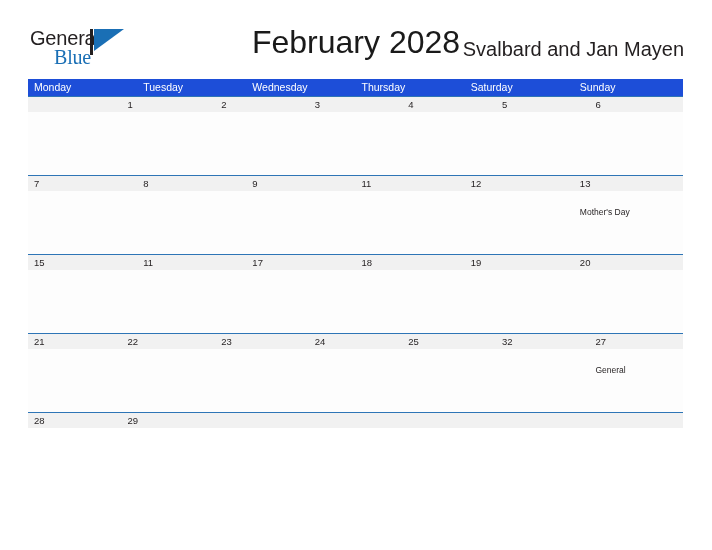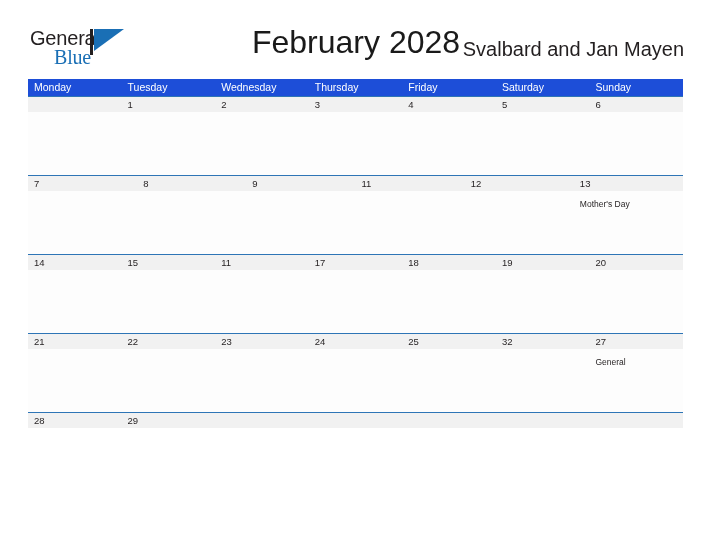--- a/index.html
+++ b/index.html
@@ -160,21 +160,21 @@
     color: #231f20;
     line-height: 11px;
     display: block;
     height: 11px;
   }
   .day-event {
     font-size: 8.5px;
     color: #231f20;
     line-height: 11px;
     display: block;
-    margin-top: 10px;
+    margin-top: 18px;
     white-space: nowrap;
     overflow: hidden;
   }
 
   
   .week .band {
     background: linear-gradient(to bottom, #f1f1f1 0px, #f1f1f1 15px, #fdfdfd 15px, #fdfdfd 100%);
   }
   .week-last .band {
     background: linear-gradient(to bottom, #f1f1f1 0px, #f1f1f1 15px, #fdfdfd 15px, #fdfdfd 100%);
@@ -202,21 +202,20 @@
 
   </div>
 
   <div class="calendar">
 
     <div class="weekday-row">
       <div class="weekday-cell">Monday</div>
       <div class="weekday-cell">Tuesday</div>
       <div class="weekday-cell">Wednesday</div>
       <div class="weekday-cell">Thursday</div>
-      <div class="weekday-cell">Friday</div>
       <div class="weekday-cell">Saturday</div>
       <div class="weekday-cell">Sunday</div>
     </div>
 
     <div class="week">
       <div class="band">
         <div class="day-cell">
           <span class="day-num"></span>
           <span class="day-event"></span>
         </div>
@@ -272,24 +271,20 @@
         <div class="day-cell">
           <span class="day-num">13</span>
           <span class="day-event">Mother's Day</span>
         </div>
       </div>
     </div>
 
     <div class="week">
       <div class="band">
         <div class="day-cell">
-          <span class="day-num">14</span>
-          <span class="day-event"></span>
-        </div>
-        <div class="day-cell">
           <span class="day-num">15</span>
           <span class="day-event"></span>
         </div>
         <div class="day-cell">
           <span class="day-num">11</span>
           <span class="day-event"></span>
         </div>
         <div class="day-cell">
           <span class="day-num">17</span>
           <span class="day-event"></span>

